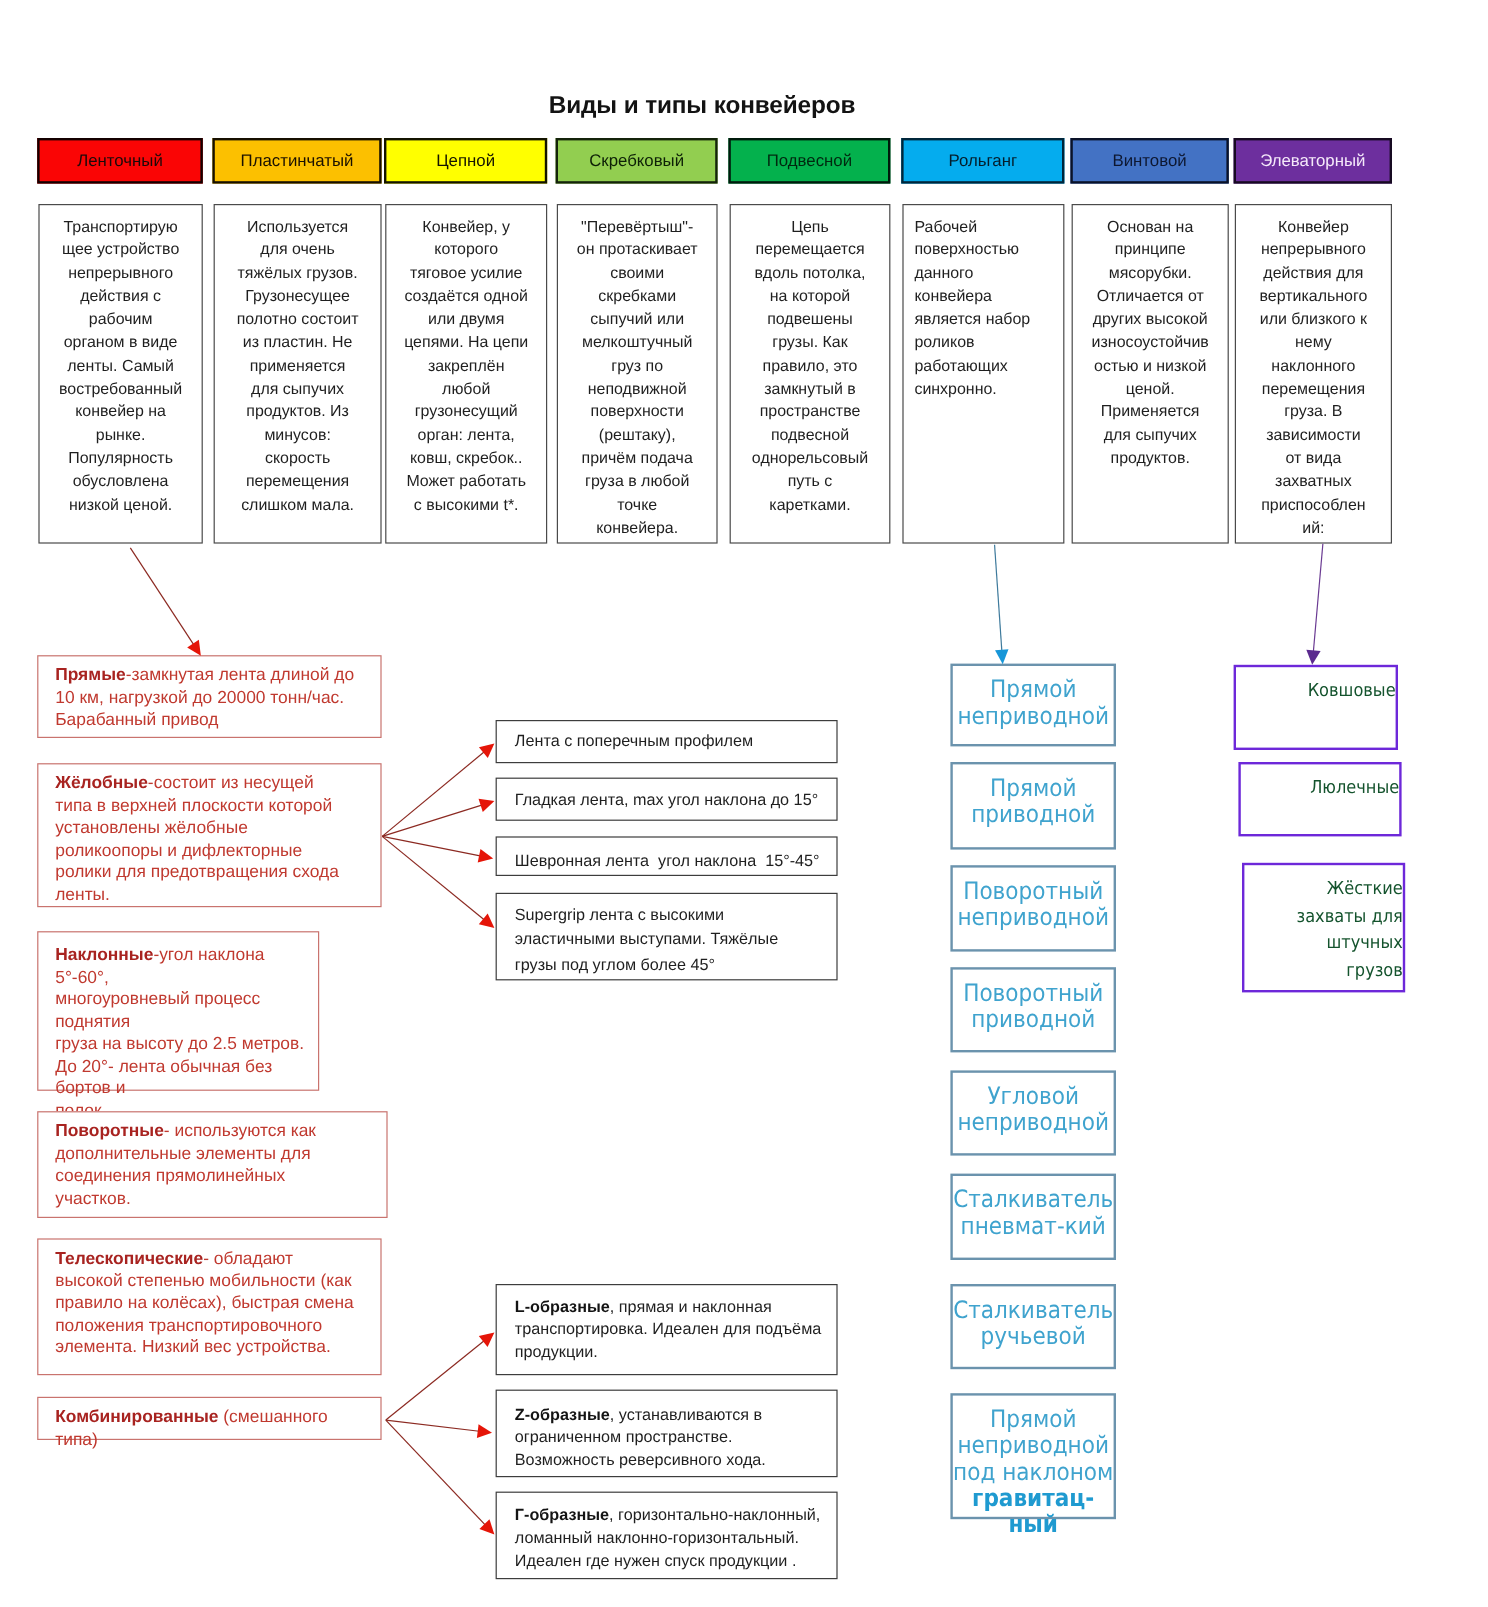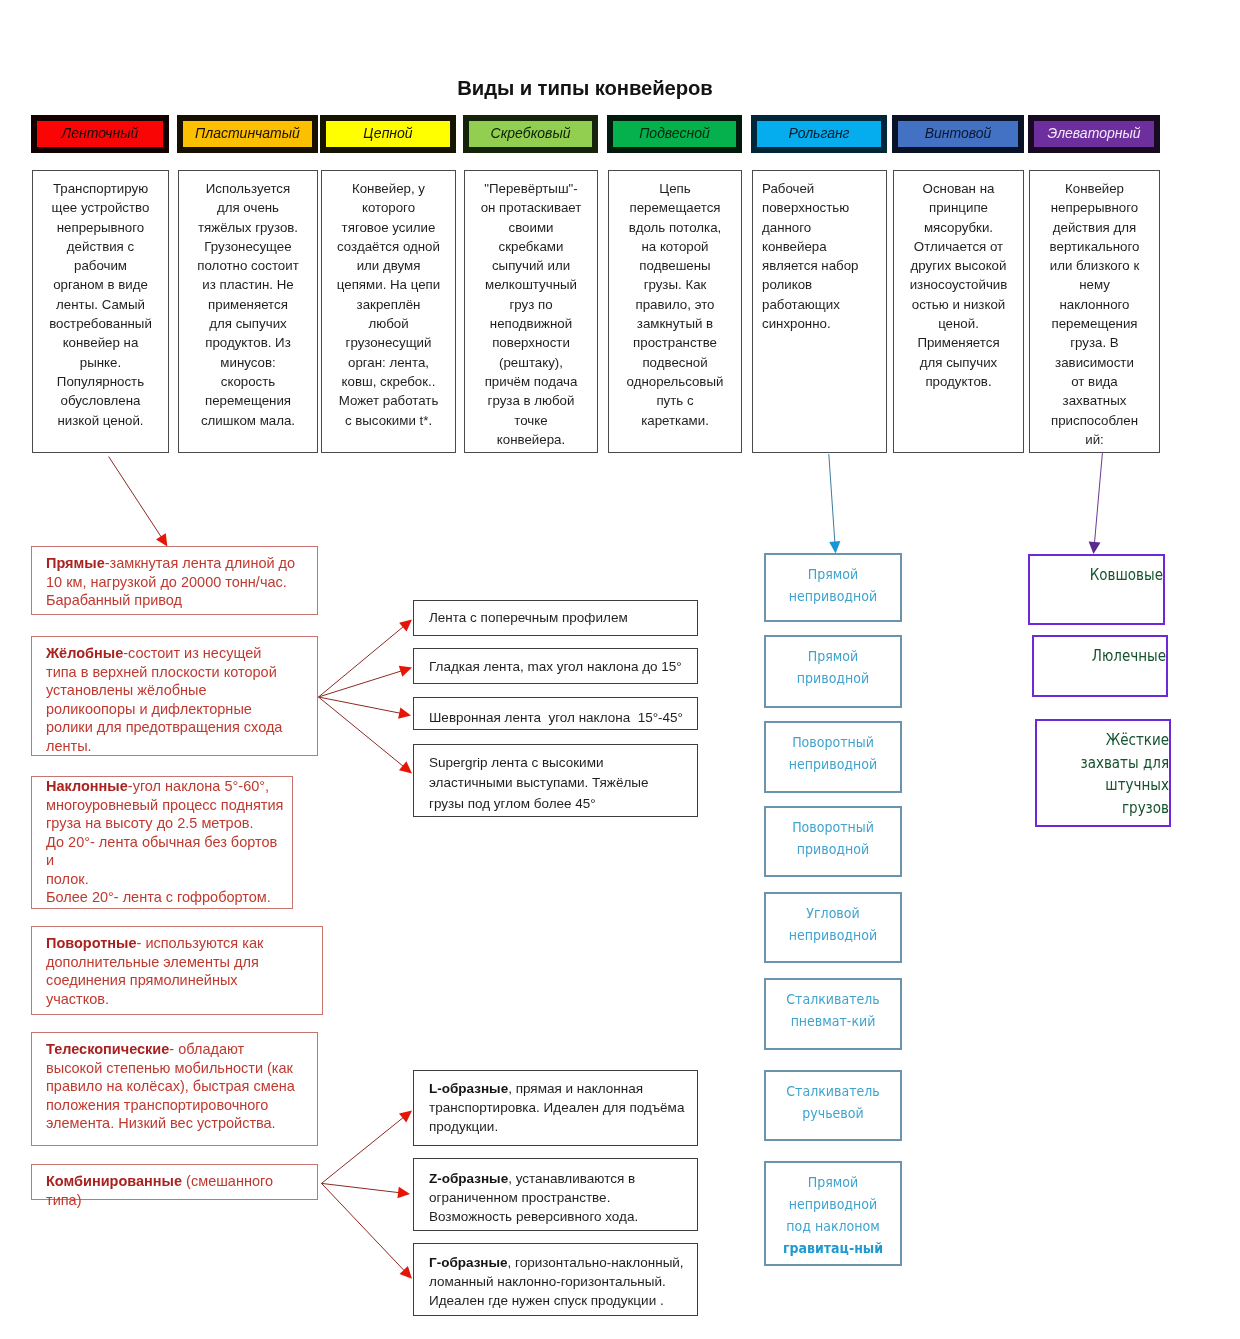--- a/index.html
+++ b/index.html
@@ -3,40 +3,40 @@
 <meta charset="utf-8">
 <title>Виды и типы конвейеров</title>
 <style>
   html,body{margin:0;padding:0;}
   body{width:1240px;height:1339px;background:#ffffff;position:relative;overflow:hidden;
        font-family:"Liberation Sans","DejaVu Sans",sans-serif;}
   .abs{position:absolute;box-sizing:border-box;}
   #title{left:0;top:77px;width:1170px;text-align:center;font-size:20.3px;font-weight:bold;color:#131313;letter-spacing:-0.1px;}
 
   
-  .chip{height:38px;border:6px solid #7f1d1d;display:flex;align-items:center;justify-content:center;
-        font-size:14px;color:#1a1a1a;text-align:center;line-height:1.1;font-style:italic;}
+  .chip{height:38px;border:2px solid #7f1d1d;display:flex;align-items:center;justify-content:center;
+        font-size:14px;color:#1a1a1a;text-align:center;line-height:1.1;}
   
   .desc{border:1px solid #4a4a4a;background:#fff;font-size:13.3px;line-height:19.3px;color:#1f1f1f;
         text-align:center;padding:8px 2px 0 2px;}
 
   
   .rcard{border:1px solid #c9736e;background:#ffffff;color:#c0392f;font-size:14.5px;line-height:18.5px;
          padding:7px 6px 0 14px;text-align:left;}
   .rcard b{color:#a82320;font-weight:bold;}
 
   
   .bcard{border:1px solid #3d3d3d;background:#fff;color:#1f1f1f;font-size:13.5px;line-height:20.3px;
          padding:8px 0 0 15px;text-align:left;white-space:pre-wrap;}
   .bcard b{color:#141414;font-weight:bold;}
   .bcard.tight{line-height:19.2px;}
 
   
-  .blcard{border:2px solid #6b93ad;background:#ffffff;color:#3fa3ce;font-size:14px;line-height:21.9px;
-          font-family:"DejaVu Sans",sans-serif;font-stretch:condensed;text-align:center;}
+  .blcard{border:2px solid #6b93ad;background:#ffffff;color:#3fa3ce;font-size:20px;line-height:21.9px;
+          font-family:"DejaVu Sans",sans-serif;font-stretch:condensed;text-align:center;margin-left:28px;}
   .blcard b{font-weight:bold;color:#1f9ad0;}
 
   
   .pcard{border:2px solid #6d28d9;background:#ffffff;color:#14532d;font-size:15px;line-height:22.6px;
          font-family:"DejaVu Sans",sans-serif;font-stretch:condensed;text-align:right;}
 
   svg.ov{position:absolute;left:0;top:0;width:1240px;height:1339px;pointer-events:none;}
 </style>
 </head>
 <body>
@@ -74,21 +74,21 @@
 <div class="abs desc" style="left:893px;top:170px;width:131px;height:283px;text-align:center;"><span>Основан на</span><br><span>принципе</span><br><span>мясорубки.</span><br><span>Отличается от</span><br><span>других высокой</span><br><span>износоустойчив</span><br><span>остью и низкой</span><br><span>ценой.</span><br><span>Применяется</span><br><span>для сыпучих</span><br><span>продуктов.</span></div>
 <div class="abs chip" style="left:1028px;top:115px;width:132px;height:38px;background:#6D2F9E;border-color:#170a21;color:#f5e9fa;">
       <span>Элеваторный</span>
     </div>
 <div class="abs desc" style="left:1029px;top:170px;width:131px;height:283px;text-align:center;"><span>Конвейер</span><br><span>непрерывного</span><br><span>действия для</span><br><span>вертикального</span><br><span>или близкого к</span><br><span>нему</span><br><span>наклонного</span><br><span>перемещения</span><br><span>груза. В</span><br><span>зависимости</span><br><span>от вида</span><br><span>захватных</span><br><span>приспособлен</span><br><span>ий:</span></div>
 </div>
 
 <div>
 <div class="abs rcard" style="left:31px;top:546px;width:287px;height:69px;padding-top:7px;"><b>Прямые</b><span>-замкнутая лента длиной до</span><br><span>10 км, нагрузкой до 20000 тонн/час.</span><br><span>Барабанный привод</span></div>
 <div class="abs rcard" style="left:31px;top:636px;width:287px;height:120px;padding-top:7px;"><b>Жёлобные</b><span>-состоит из несущей</span><br><span>типа в верхней плоскости которой</span><br><span>установлены жёлобные</span><br><span>роликоопоры и дифлекторные</span><br><span>ролики для предотвращения схода</span><br><span>ленты.</span></div>
-<div class="abs rcard" style="left:31px;top:776px;width:262px;height:133px;padding-top:0;"><b>Наклонные</b><span>-угол наклона 5°-60°,</span><br><span>многоуровневый процесс поднятия</span><br><span>груза на высоту до 2.5 метров.</span><br><span>До 20°- лента обычная без бортов и</span><br><span>полок.</span><br><span>Более 20°- лента с гофробортом.</span></div>
+<div class="abs rcard" style="left:31px;top:776px;width:235px;height:133px;padding-top:10px;"><b>Наклонные</b><span>-угол наклона 5°-60°,</span><br><span>многоуровневый процесс поднятия</span><br><span>груза на высоту до 2.5 метров.</span><br><span>До 20°- лента обычная без бортов и</span><br><span>полок.</span><br><span>Более 20°- лента с гофробортом.</span></div>
 <div class="abs rcard" style="left:31px;top:926px;width:292px;height:89px;padding-top:7px;"><b>Поворотные</b><span>- используются как</span><br><span>дополнительные элементы для</span><br><span>соединения прямолинейных</span><br><span>участков.</span></div>
 <div class="abs rcard" style="left:31px;top:1032px;width:287px;height:114px;padding-top:7px;"><b>Телескопические</b><span>- обладают</span><br><span>высокой степенью мобильности (как</span><br><span>правило на колёсах), быстрая смена</span><br><span>положения транспортировочного</span><br><span>элемента. Низкий вес устройства.</span></div>
 <div class="abs rcard" style="left:31px;top:1164px;width:287px;height:36px;padding-top:7px;"><b>Комбинированные</b><span> (смешанного</span><br><span>типа)</span></div>
 </div>
 
 <div>
 <div class="abs bcard" style="left:413px;top:600px;width:285px;height:36px;padding-top:7px;"><span>Лента с поперечным профилем</span></div>
 <div class="abs bcard" style="left:413px;top:648px;width:285px;height:36px;padding-top:8px;"><span>Гладкая лента, max угол наклона до 15°</span></div>
 <div class="abs bcard" style="left:413px;top:697px;width:285px;height:33px;padding-top:10px;"><span>Шевронная лента  угол наклона  15°-45°</span></div>
 <div class="abs bcard" style="left:413px;top:744px;width:285px;height:73px;padding-top:8px;"><span>Supergrip лента с высокими</span><br><span>эластичными выступами. Тяжёлые</span><br><span>грузы под углом более 45°</span></div>

